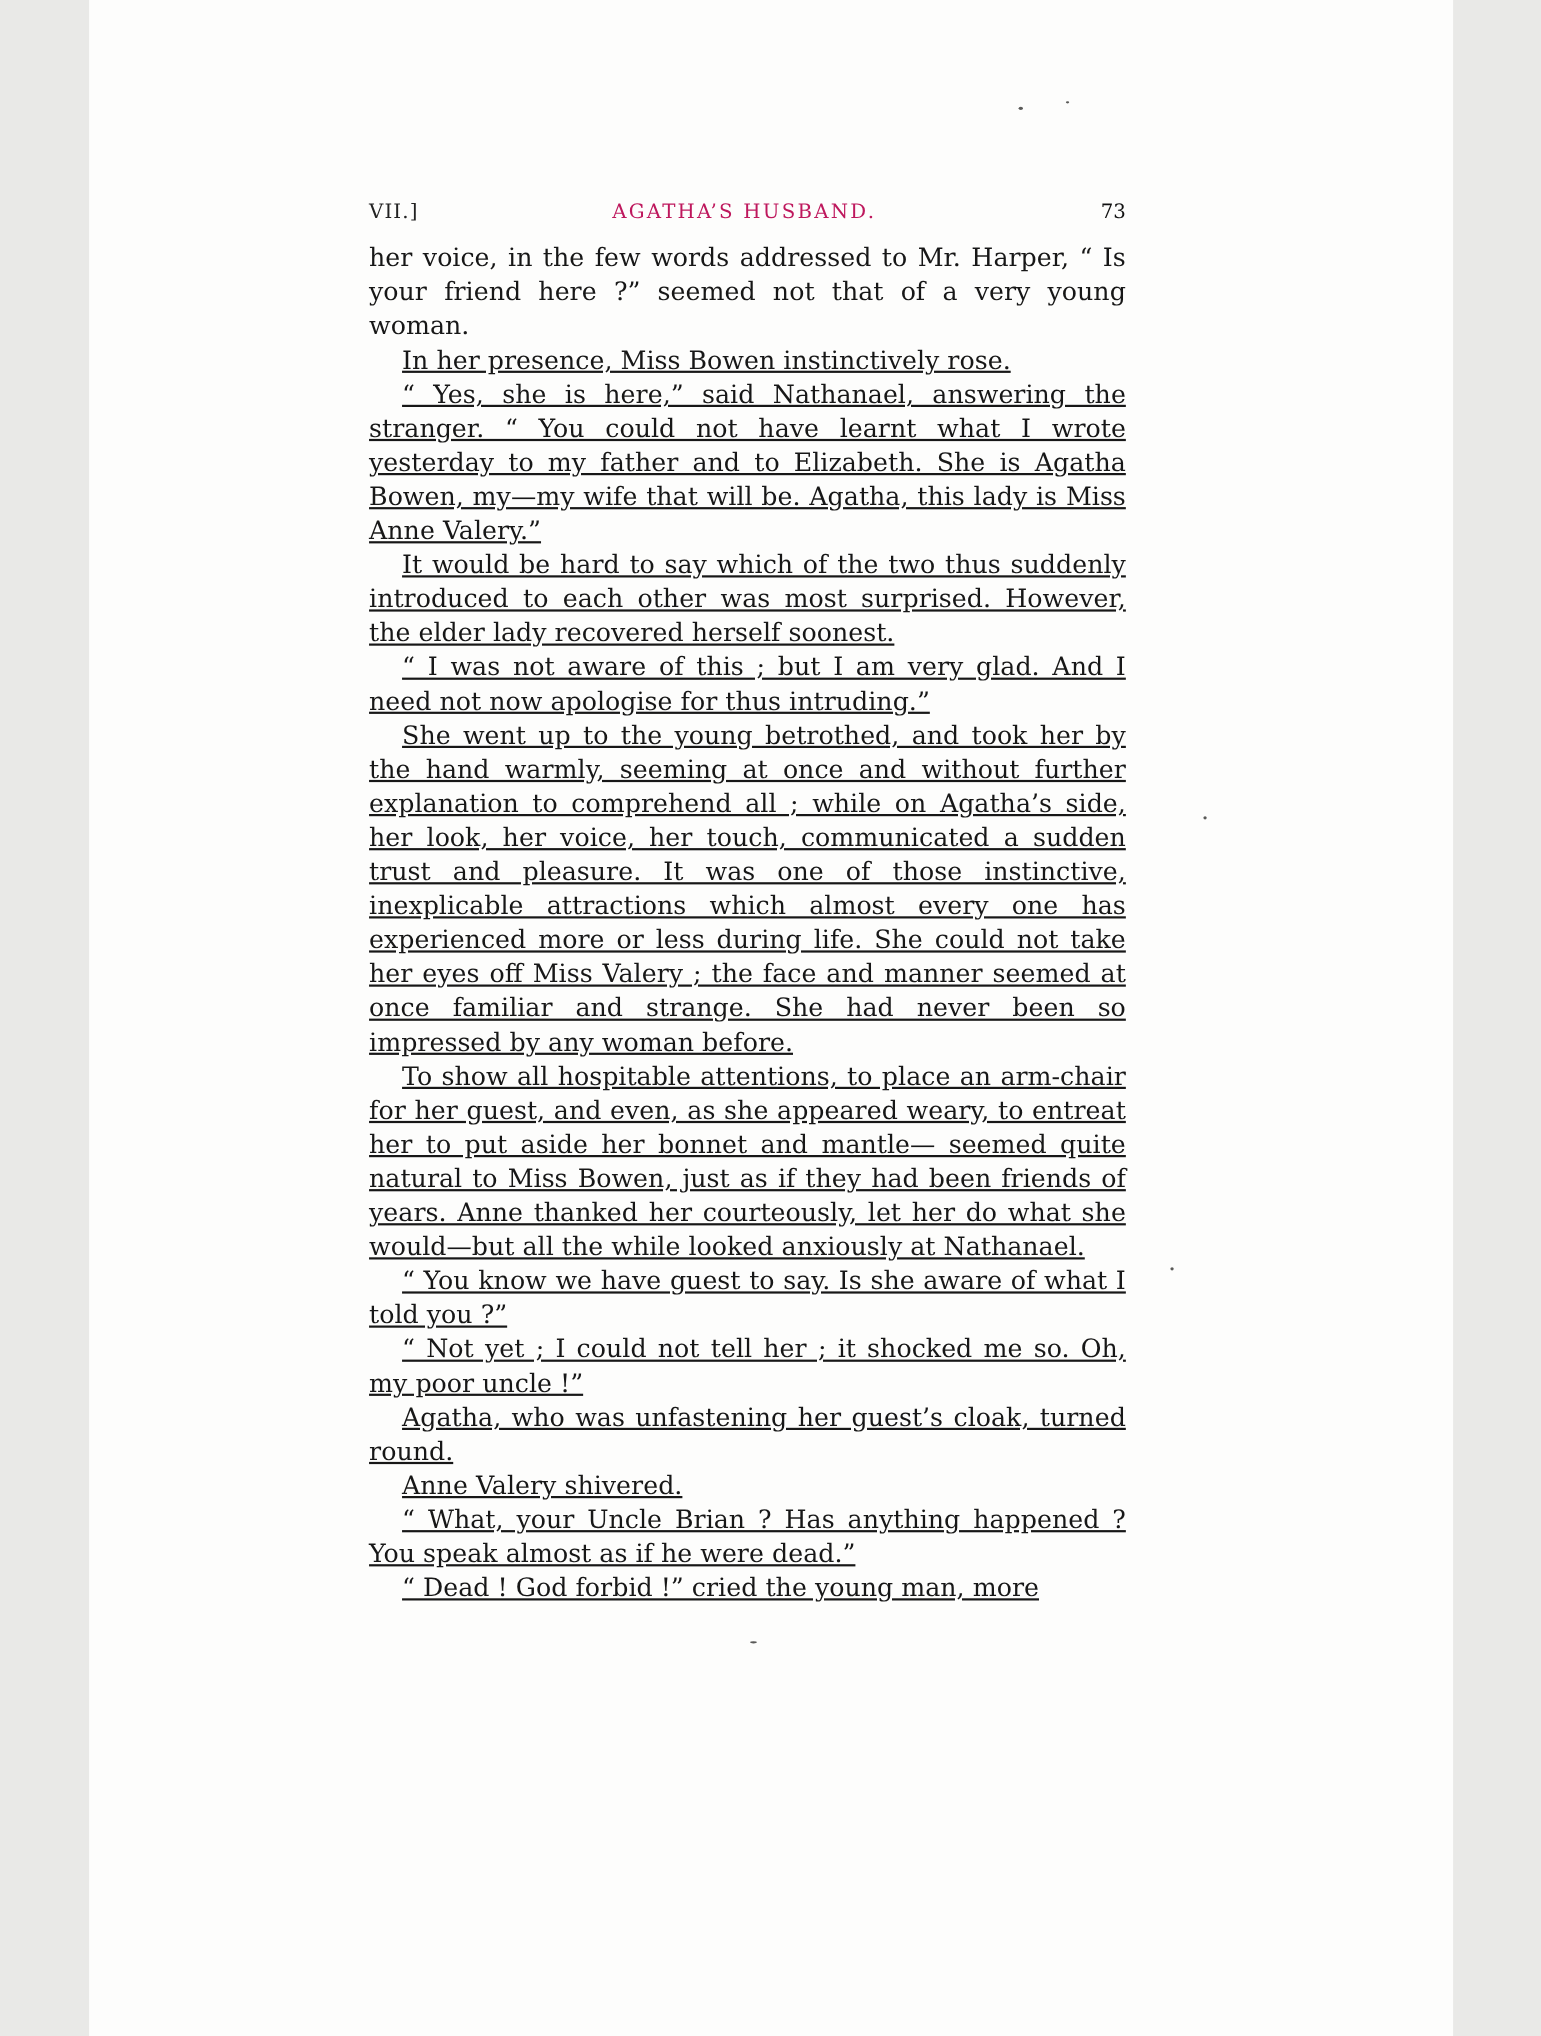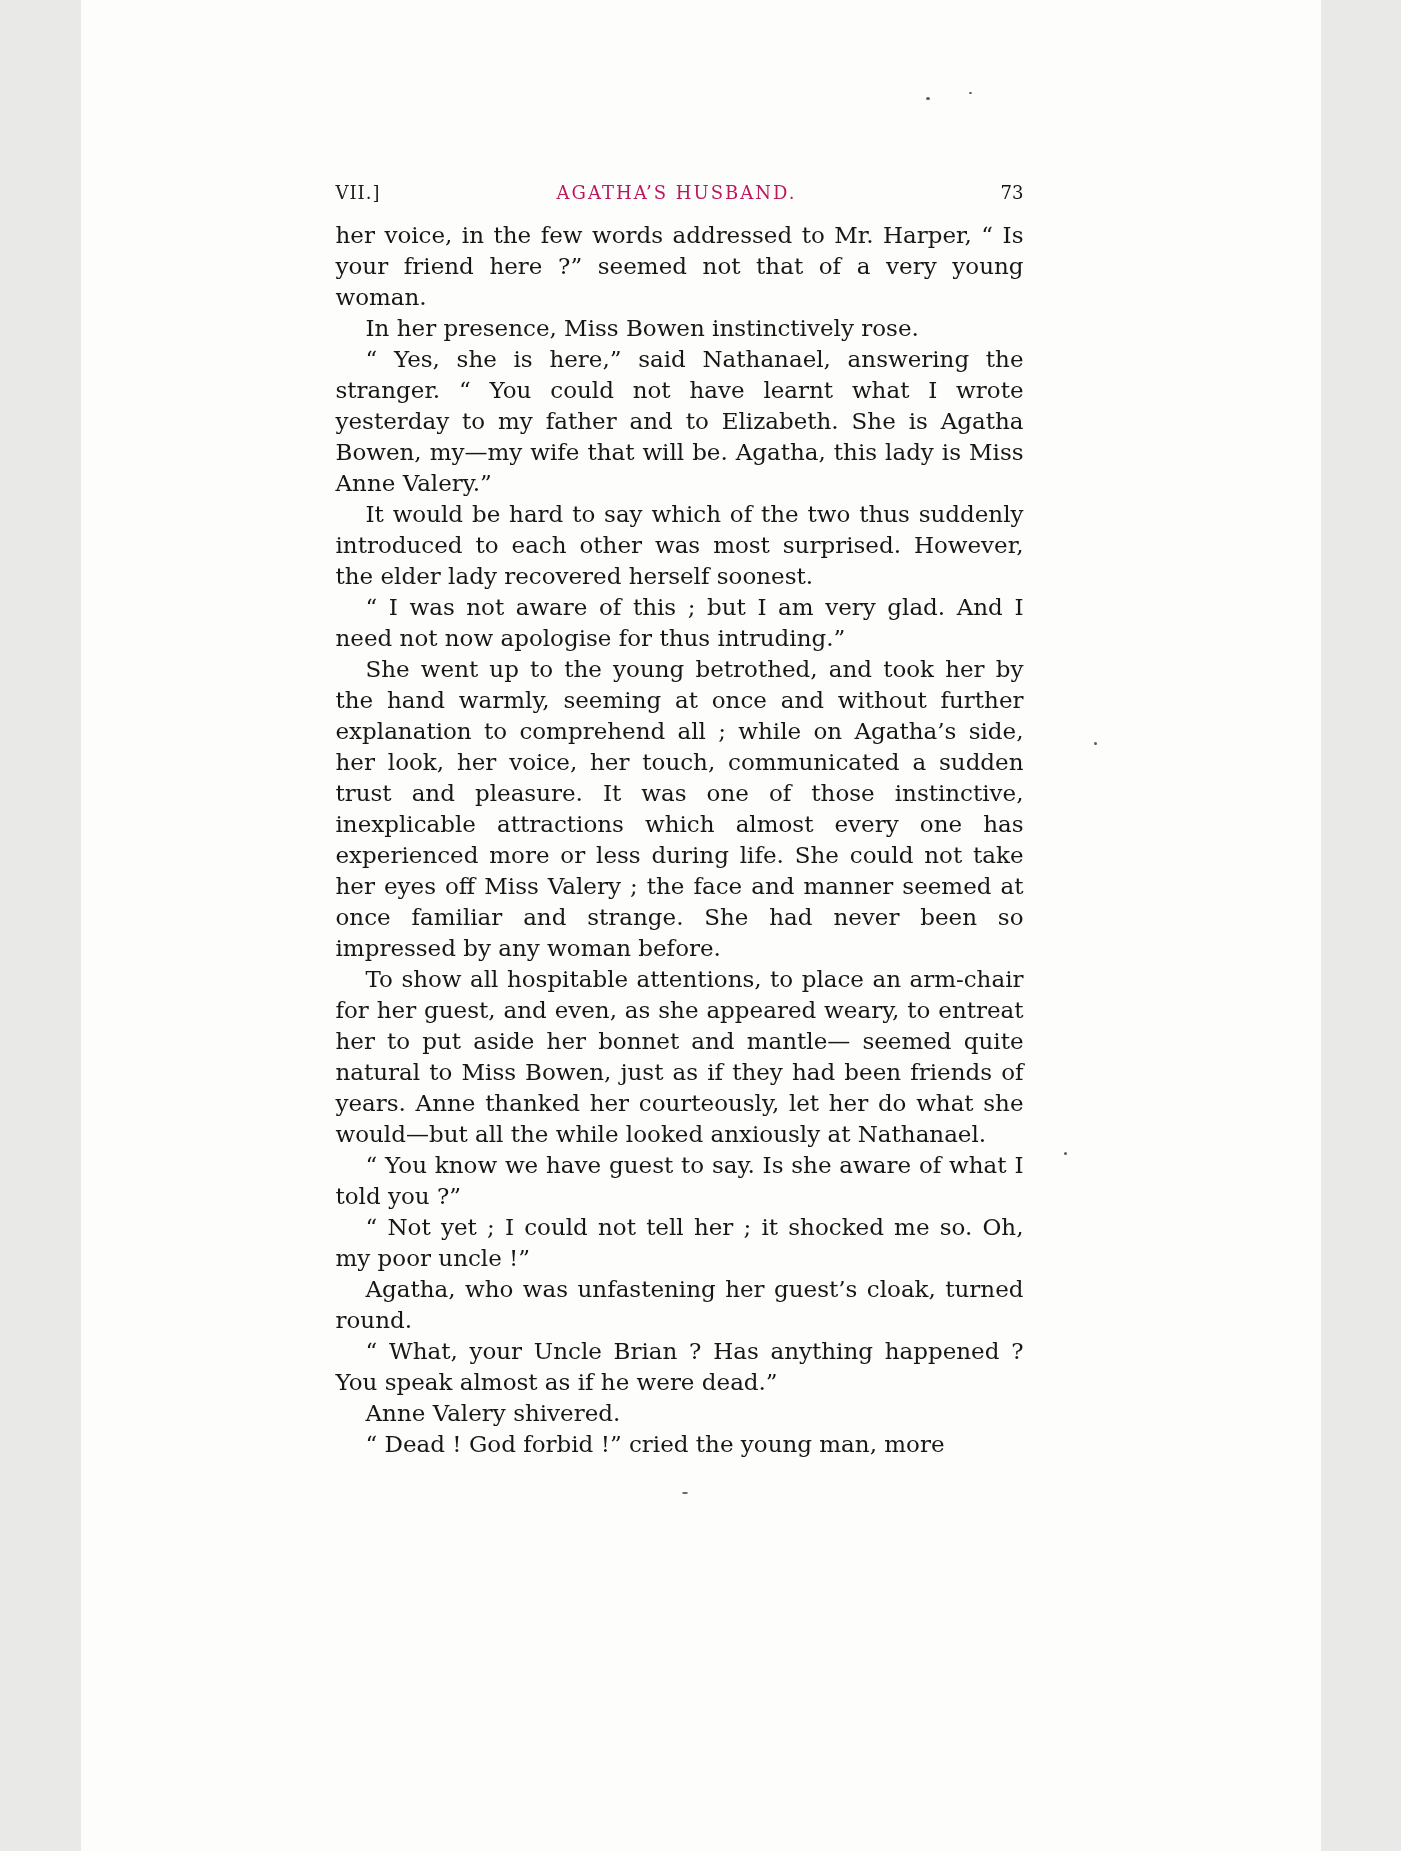--- a/index.html
+++ b/index.html
@@ -50,20 +50,21 @@
     line-height: 31px;
     text-align: justify;
     color: #171717;
   }
   .page-body p {
     margin: 0;
     padding: 0;
   }
   .page-body p.indent {
     text-indent: 30px;
+    text-decoration: underline;
   }
   .speck {
     position: absolute;
     background: #5a5a58;
     border-radius: 50%;
   }
   .speck.s1 { left: 845px; top: 97px;  width: 4px; height: 3px; }
   .speck.s2 { left: 888px; top: 92px;  width: 3px; height: 2px; }
   .speck.s3 { left: 1013px; top: 742px; width: 3px; height: 3px; }
   .speck.s4 { left: 983px; top: 1152px; width: 3px; height: 3px; }
@@ -85,22 +86,22 @@
       <p class="">her voice, in the few words addressed to Mr. Harper, “ Is your friend here ?” seemed not that of a very young woman.</p>
       <p class="indent">In her presence, Miss Bowen instinctively rose.</p>
       <p class="indent">“ Yes, she is here,” said Nathanael, answering the stranger. “ You could not have learnt what I wrote yesterday to my father and to Elizabeth.  She is Agatha Bowen, my—my wife that will be.  Agatha, this lady is Miss Anne Valery.”</p>
       <p class="indent">It would be hard to say which of the two thus suddenly introduced to each other was most surprised.  However, the elder lady recovered herself soonest.</p>
       <p class="indent">“ I was not aware of this ; but I am very glad.  And I need not now apologise for thus intruding.”</p>
       <p class="indent">She went up to the young betrothed, and took her by the hand warmly, seeming at once and without further explanation to comprehend all ; while on Agatha’s side, her look, her voice, her touch, communicated a sudden trust and pleasure.  It was one of those instinctive, inexplicable attractions which almost every one has experienced more or less during life.  She could not take her eyes off Miss Valery ; the face and manner seemed at once familiar and strange.  She had never been so impressed by any woman before.</p>
       <p class="indent">To show all hospitable attentions, to place an arm-chair for her guest, and even, as she appeared weary, to entreat her to put aside her bonnet and mantle— seemed quite natural to Miss Bowen, just as if they had been friends of years.  Anne thanked her courteously, let her do what she would—but all the while looked anxiously at Nathanael.</p>
       <p class="indent">“ You know we have guest to say.  Is she aware of what I told you ?”</p>
       <p class="indent">“ Not yet ; I could not tell her ; it shocked me so.  Oh, my poor uncle !”</p>
       <p class="indent">Agatha, who was unfastening her guest’s cloak, turned round.</p>
+      <p class="indent">Anne Valery shivered.</p>
       <p class="indent">“ What, your Uncle Brian ?  Has anything happened ? You speak almost as if he were dead.”</p>
-      <p class="indent">Anne Valery shivered.</p>
       <p class="indent">“ Dead !   God forbid !” cried the young man, more</p>
     </div>
 
   <span class="speck s1"></span>
   <span class="speck s2"></span>
   <span class="speck s3"></span>
   <span class="speck s4"></span>
   <span class="speck s5"></span>
   <span class="speck s6"></span>
 

